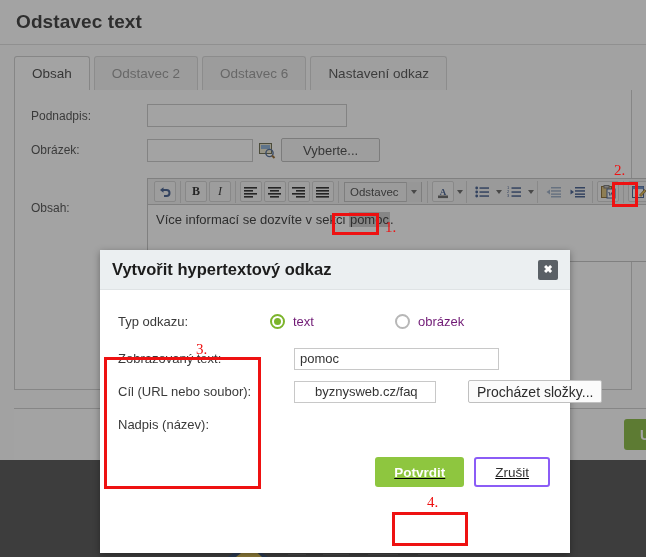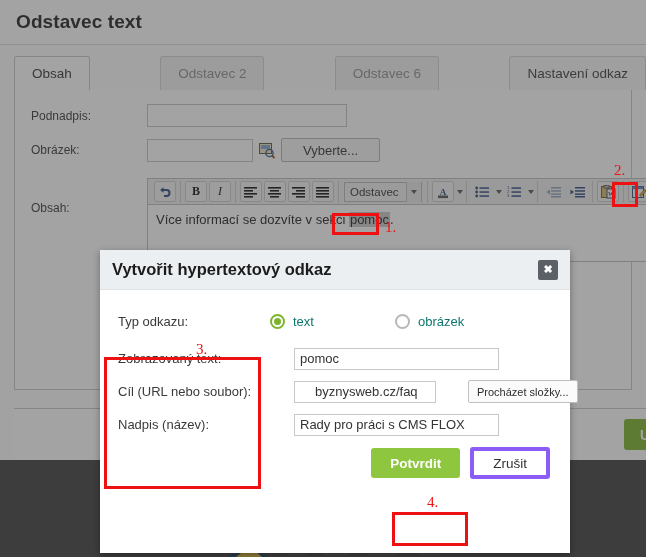--- a/index.html
+++ b/index.html
@@ -25,21 +25,21 @@
     margin:0; font-size: 19px; font-weight: bold; color: #222;
     letter-spacing: .1px;
   }
   .bg-body {
     position:absolute; top:44px; left:0; right:0; bottom:97px;
     background:#fdfdfd;
     border-top: 1px solid #dcdcdc;
   }
 
   
-  .tabs { display:flex; padding: 11px 0 0 14px; gap: 4px; justify-content: space-between; }
+  .tabs { display:flex; padding: 11px 0 0 14px; gap: 4px; }
   .tab {
     height: 34px; padding: 0 17px;
     display:flex; align-items:center; justify-content:center;
     font-size: 13.5px; color: #8f8f8f;
     border: 1px solid #d4d4d4; border-bottom: none;
     background: #f2f2f2;
     border-radius: 3px 3px 0 0;
     white-space: nowrap;
   }
   .tab.active { background: #ffffff; color: #333; border-color: #c9c9c9; position:relative; z-index:3;}
@@ -152,52 +152,52 @@
   .modal-body { padding: 18px 0 0 0; position:relative; height: 214px; }
   .mrow { display:flex; align-items:center; height: 25px; margin-bottom: 8px; padding-left: 18px; gap: 24px; }
   .mlabel { width: 152px; font-size: 13px; color:#3a3a3a; flex:none; }
   .minput {
     height: 22px; border:1px solid #c8c8c8; background:#fff;
     font-size: 13px; color:#333; padding: 0 5px;
     font-family:"Liberation Sans",sans-serif;
   }
   .w205 { width: 205px; }
   .radio-row { display:flex; align-items:center; padding-left:18px; height: 26px; margin-bottom: 12px;}
-  .radio-opt { display:flex; align-items:center; font-size:13px; color:#0f766e; }
+  .radio-opt { display:flex; align-items:center; font-size:13px; color:#701a75; }
   .radio {
     width: 15px; height:15px; border-radius:50%;
     border: 2px solid #b7b7b7; background:#fff; margin-right: 8px;
     display:flex;align-items:center;justify-content:center;
   }
   .radio.on { border-color:#7cb42c; }
   .radio.on::after { content:''; width:7px;height:7px;border-radius:50%;background:#7cb42c; }
   .chk {
     width: 17px; height: 17px; background:#8ec63f; border-radius:2px;
     display:flex; align-items:center; justify-content:center;
     color:#fff; font-size:12px; line-height:1;
   }
   .browse-btn {
-    height: 23px; padding: 0 8px; font-size: 11px;
+    height: 23px; padding: 0 8px; font-size: 14px;
     background:#fbfbfb; border:1px solid #c0c0c0; border-radius:2px;
     color:#2d2d2d; margin-left: 8px; display:flex;align-items:center;
     font-family:"Liberation Sans",sans-serif; white-space:nowrap;
   }
   .modal-foot {
-    position:absolute; left:0; right:0; bottom:9px; height: 64px;
+    position:absolute; left:0; right:0; bottom:0; height: 64px;
     display:flex; align-items:center; justify-content:flex-end;
-    padding-right: 20px; gap: 10px;
+    padding-right: 20px; gap: 10px; text-decoration: underline;
   }
   .btn-ok {
     background:#8ec63f; color:#fff; font-weight:bold; font-size:13.5px;
     height: 30px; padding: 0 19px; border:none; border-radius:3px;
     display:flex;align-items:center; font-family:"Liberation Sans",sans-serif;
   }
   .btn-cancel {
     background:#ffffff; color:#333; font-size:13.5px;
-    height: 30px; padding: 12px 19px; border:4px solid #8b5cf6; border-radius:3px;
+    height: 30px; padding: 12px 19px; border:2px solid #8b5cf6; border-radius:3px;
     display:flex;align-items:center; font-family:"Liberation Sans",sans-serif;
   }
 
   
   .anno-box { position:absolute; border: 3px solid #ee1111; z-index: 60; pointer-events:none; }
   .anno-num {
     position:absolute; color:#ee1111; font-size: 15px;
     font-family:"Liberation Serif", serif; z-index: 61;
   }
 </style>
@@ -476,21 +476,20 @@
     <div class="mrow">
       <div class="mlabel">Cíl (URL nebo soubor):</div>
       <input class="minput" style="width: 142px; padding-left: 20px;" value="byznysweb.cz/faq">
       <button class="browse-btn">
         <span>Procházet složky...</span>
       </button>
     </div>
 
     <div class="mrow">
       <div class="mlabel">Nadpis (název):</div>
-      <input class="minput w205" value="Rady pro práci s CMS FLOX" style="">
     </div>
 
 
     <div class="modal-foot">
       <button class="btn-ok">
         <span>Potvrdit</span>
       </button>
       <button class="btn-cancel">
         <span>Zrušit</span>
       </button>

